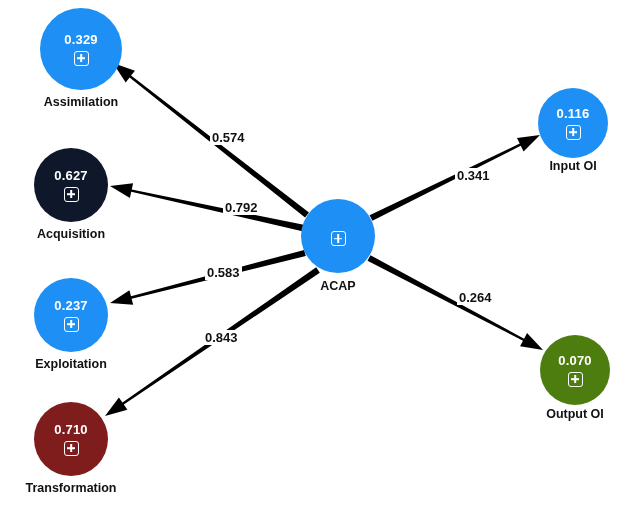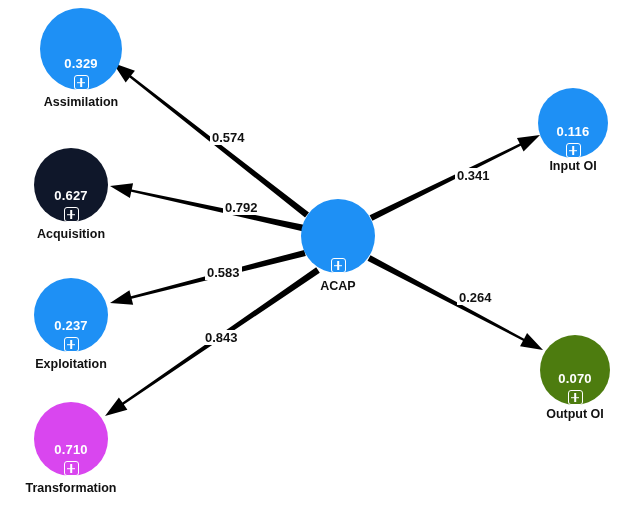--- a/index.html
+++ b/index.html
@@ -34,21 +34,21 @@
     width: 0;
     height: 0;
   }
   .node-circle {
     position: absolute;
     border-radius: 50%;
     background: #1e90f5;
     display: flex;
     flex-direction: column;
     align-items: center;
-    justify-content: flex-end;
+    justify-content: center;
     box-sizing: border-box;
   }
   .node-value {
     color: #ffffff;
     font-size: 13px;
     font-weight: bold;
     line-height: 1;
     letter-spacing: 0.2px;
     text-align: center;
   }
@@ -132,21 +132,21 @@
         <div class="node-caption" style="left: -29px; top: 228px; width: 200px;">Acquisition</div>
       </div>
       <div class="node">
         <div class="node-circle" style="left: 34px; top: 278px; width: 74px; height: 74px; background: rgb(30, 144, 245);">
           <div class="node-value">0.237</div>
           <span class="plus-icon"></span>
         </div>
         <div class="node-caption" style="left: -29px; top: 358px; width: 200px;">Exploitation</div>
       </div>
       <div class="node">
-        <div class="node-circle" style="left: 34px; top: 402px; width: 74px; height: 74px; background: #d946ef;">
+        <div class="node-circle" style="left: 34px; top: 402px; width: 74px; height: 74px; background: #7f1d1d;">
           <div class="node-value">0.710</div>
           <span class="plus-icon"></span>
         </div>
         <div class="node-caption" style="left: -29px; top: 482px; width: 200px;">Transformation</div>
       </div>
       <div class="node">
         <div class="node-circle" style="left: 301px; top: 199px; width: 74px; height: 74px; background: rgb(30, 144, 245);">
           <span class="plus-icon"></span>
         </div>
         <div class="node-caption" style="left: 238px; top: 280px; width: 200px;">ACAP</div>

